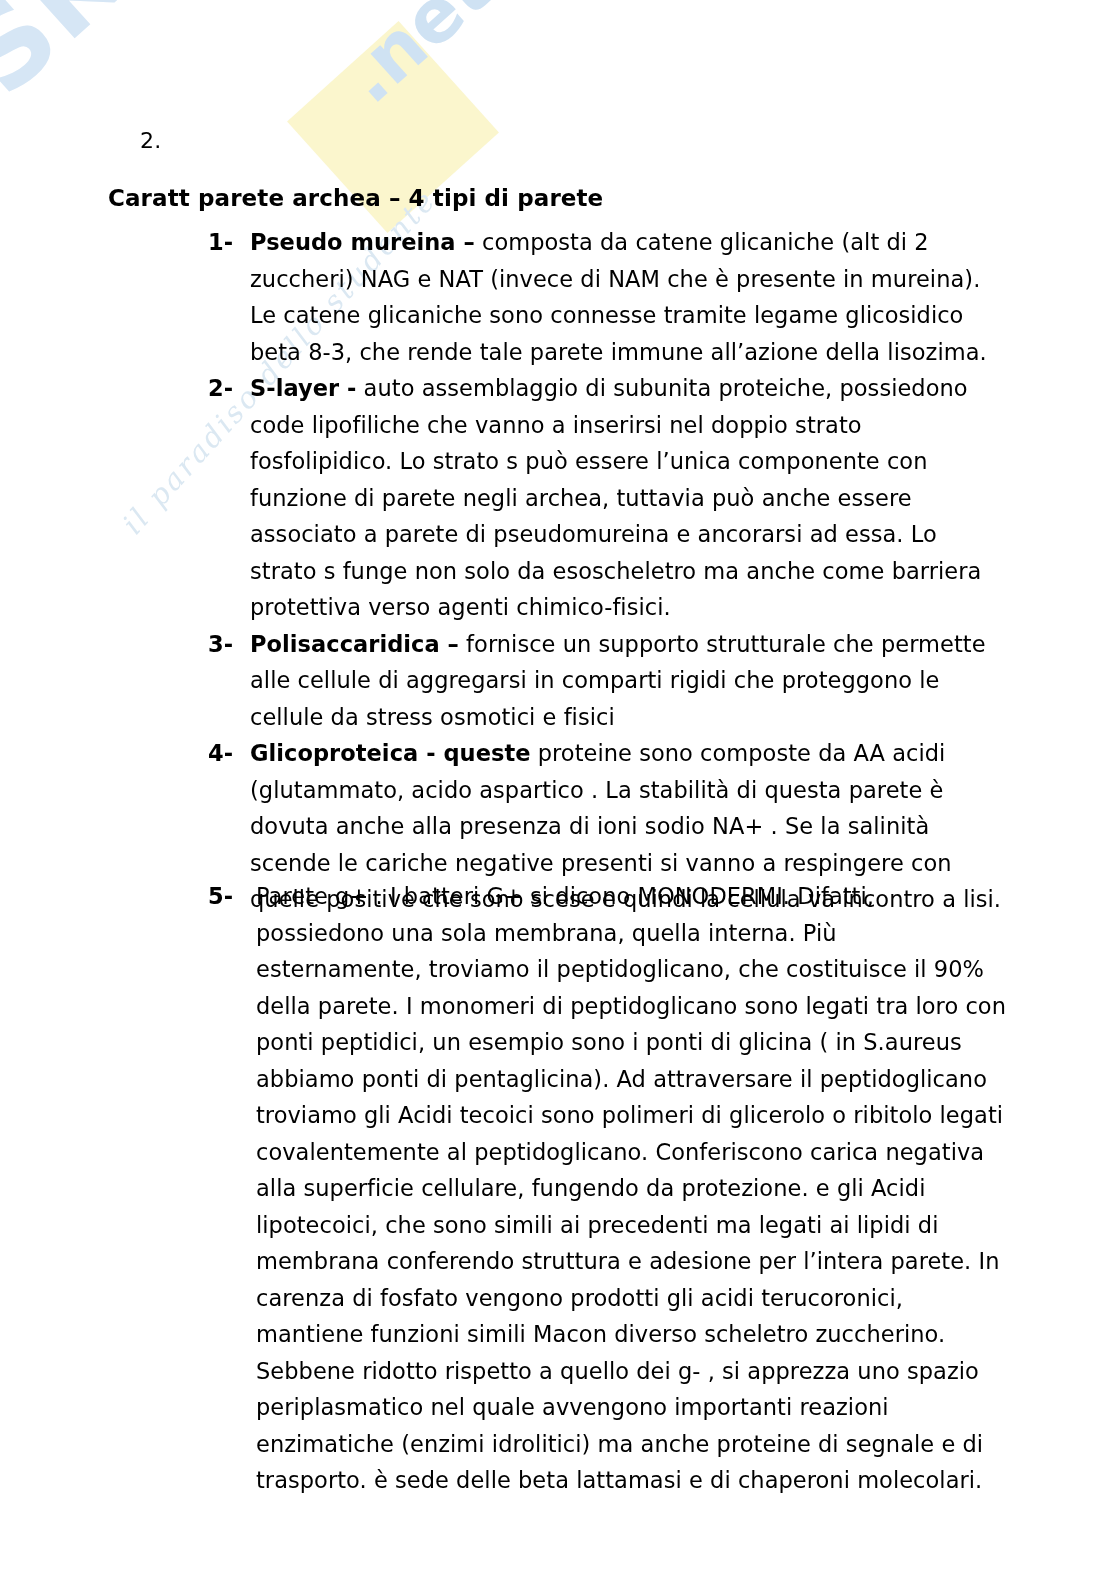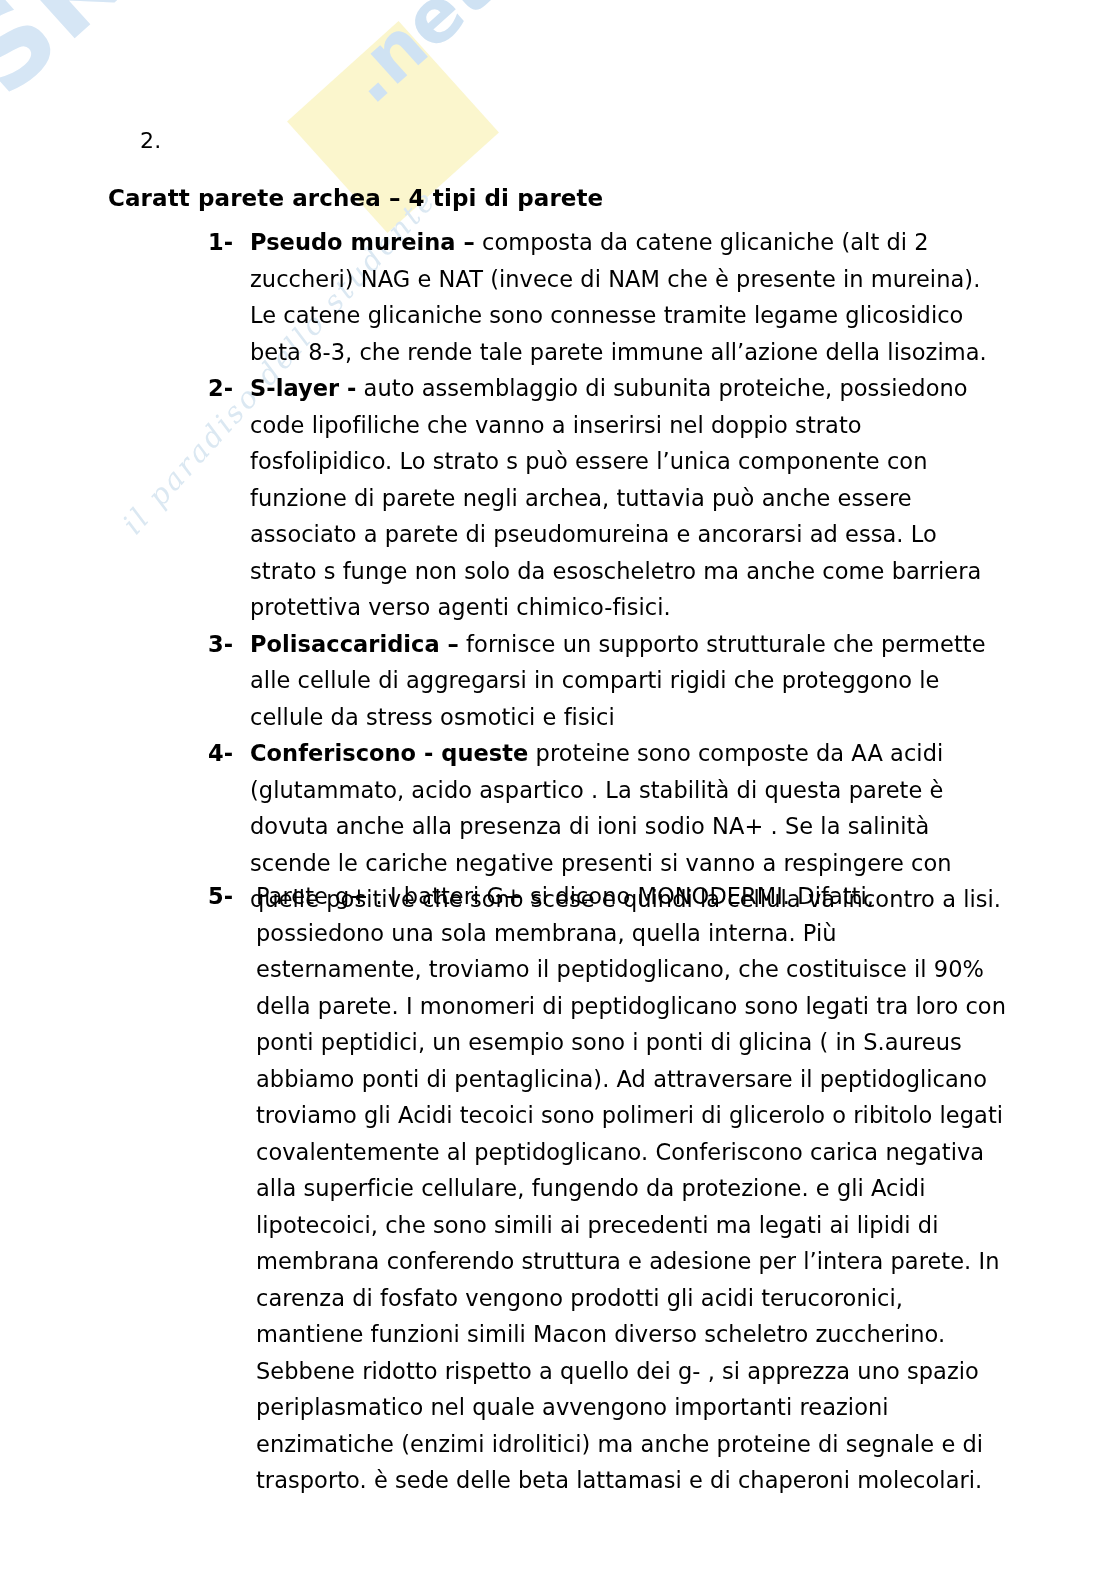--- a/index.html
+++ b/index.html
@@ -154,21 +154,21 @@
       <div class="li">
         <span class="marker">1-</span><b>Pseudo mureina –</b><span> composta da catene glicaniche (alt di 2 zuccheri) NAG e NAT (invece di  NAM che è presente in mureina). Le catene glicaniche sono connesse tramite legame glicosidico beta 8-3, che rende tale parete immune all’azione della lisozima.</span>
       </div>
       <div class="li">
         <span class="marker">2-</span><b>S-layer  -</b><span> auto assemblaggio di subunita proteiche, possiedono code lipofiliche che vanno a  inserirsi nel doppio strato fosfolipidico. Lo strato s può essere l’unica componente con funzione di parete negli archea, tuttavia può anche essere associato a parete di pseudomureina e ancorarsi ad essa. Lo strato s  funge non solo da esoscheletro ma anche come barriera protettiva verso agenti chimico-fisici.</span>
       </div>
       <div class="li">
         <span class="marker">3-</span><b>Polisaccaridica –</b><span> fornisce un supporto strutturale   che permette alle cellule di aggregarsi in comparti  rigidi che proteggono le cellule da stress osmotici e fisici</span>
       </div>
       <div class="li">
-        <span class="marker">4-</span><b>Conferiscono  - queste</b><span> proteine sono composte da AA acidi (glutammato, acido  aspartico  . La  stabilità di questa parete è dovuta anche alla  presenza di ioni sodio NA+ .  Se  la salinità scende le cariche negative presenti si vanno a respingere con quelle positive che sono scese e quindi la cellula va incontro a lisi.</span>
+        <span class="marker">4-</span><b>Glicoproteica  - queste</b><span> proteine sono composte da AA acidi (glutammato, acido  aspartico  . La  stabilità di questa parete è dovuta anche alla  presenza di ioni sodio NA+ .  Se  la salinità scende le cariche negative presenti si vanno a respingere con quelle positive che sono scese e quindi la cellula va incontro a lisi.</span>
       </div>
     </div>
 
     <div class="list-block block-two">
       <div class="li wide">
         <span class="marker">5-</span><span>Parete g+ . I batteri G+ si dicono MONODERMI. Difatti, possiedono una sola membrana,  quella interna. Più esternamente, troviamo il peptidoglicano, che costituisce il 90% della parete. I monomeri di peptidoglicano sono legati tra loro con ponti peptidici, un esempio sono i ponti di glicina ( in S.aureus abbiamo ponti di pentaglicina). Ad attraversare  il peptidoglicano troviamo gli Acidi tecoici sono polimeri di glicerolo  o ribitolo  legati covalentemente al peptidoglicano. Conferiscono carica negativa alla superficie cellulare, fungendo da protezione.  e gli Acidi lipotecoici, che sono simili ai precedenti ma legati ai lipidi di membrana conferendo struttura e adesione per l’intera parete. In carenza di fosfato vengono prodotti gli acidi terucoronici, mantiene funzioni simili Macon diverso scheletro zuccherino. Sebbene ridotto rispetto a quello dei g- , si apprezza uno spazio periplasmatico nel quale avvengono importanti reazioni enzimatiche (enzimi idrolitici) ma anche proteine di segnale e di trasporto. è sede delle beta lattamasi e di chaperoni molecolari.</span>
       </div>
     </div>
 
   </div>

